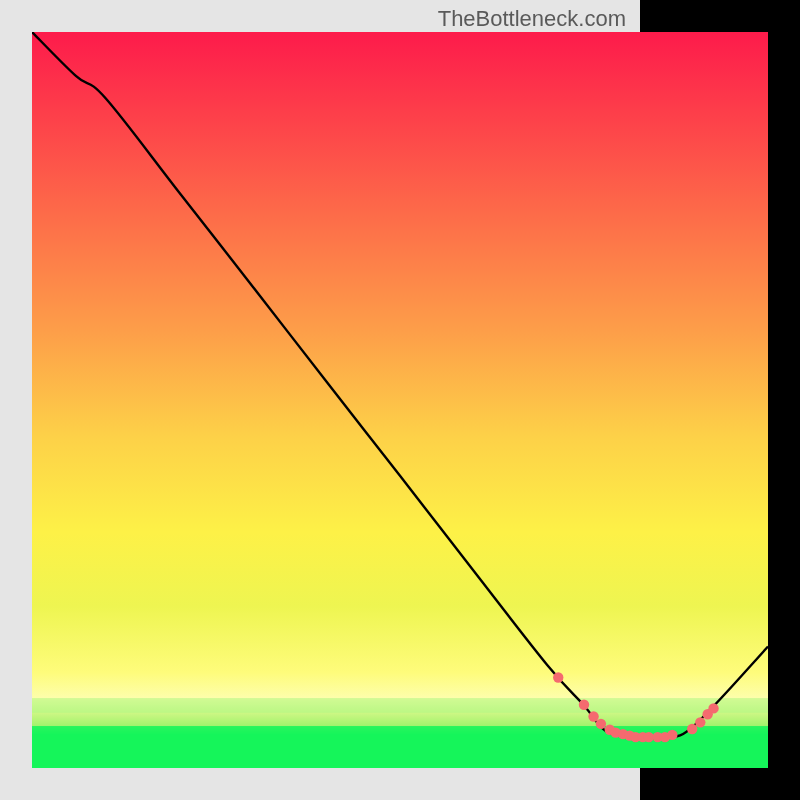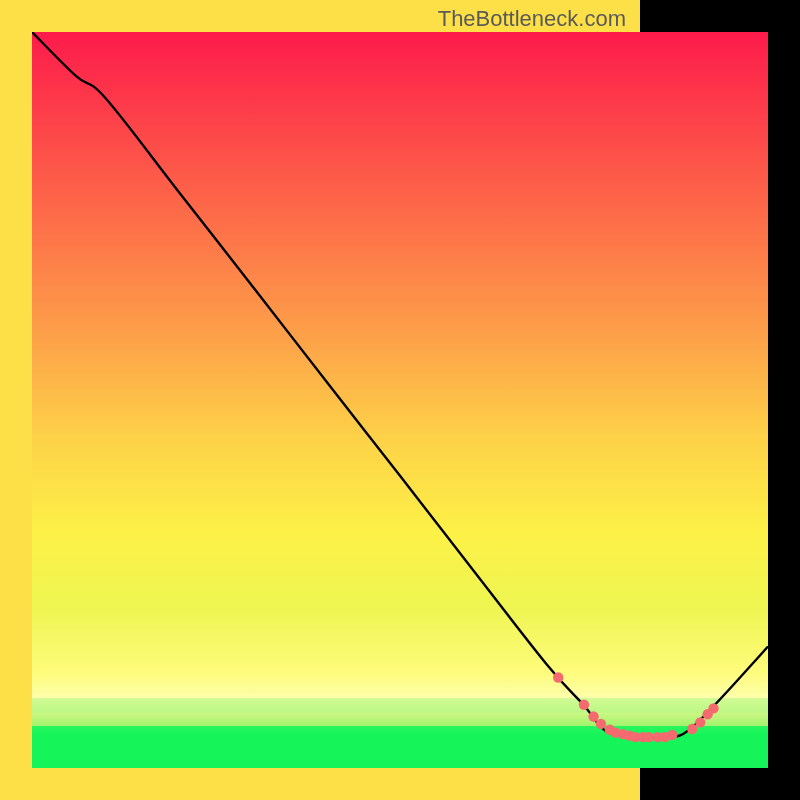--- a/index.html
+++ b/index.html
@@ -8,21 +8,21 @@
     background: #000;
     width: 800px;
     height: 800px;
     overflow: hidden;
     font-family: Arial, Helvetica, sans-serif;
   }
   .outer {
     width: 640px;
     height: 800px;
     position: relative;
-    background: #fde047;
+    background: #e5e5e5;
   }
   .attribution {
     position: absolute;
     top: 6px;
     right: 14px;
     color: #5a5a5a;
     font-size: 22px;
     z-index: 10;
   }
   .plot {

